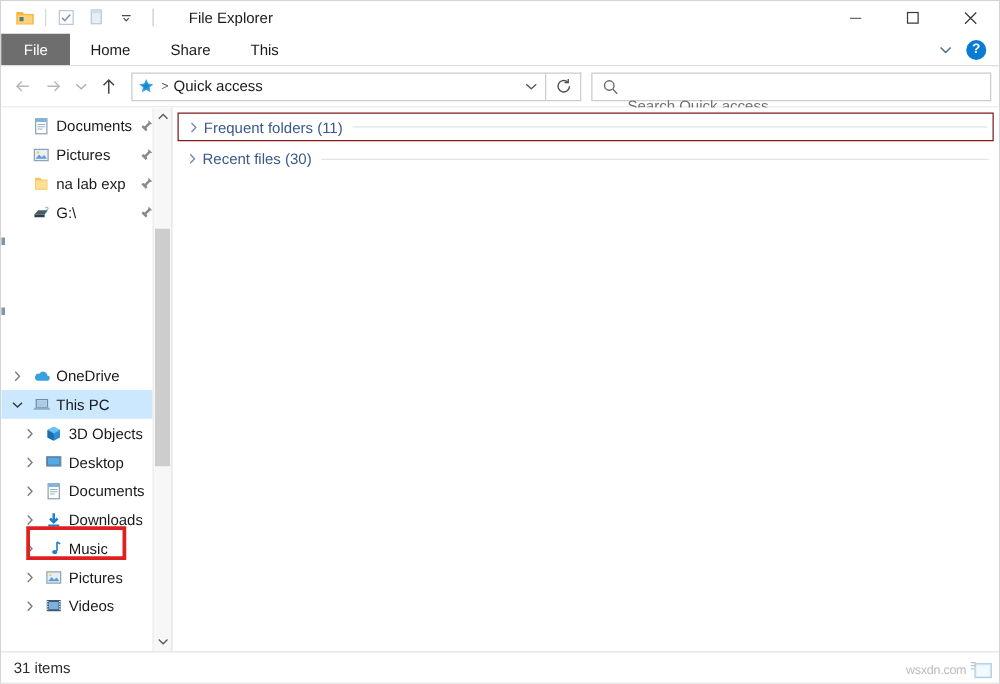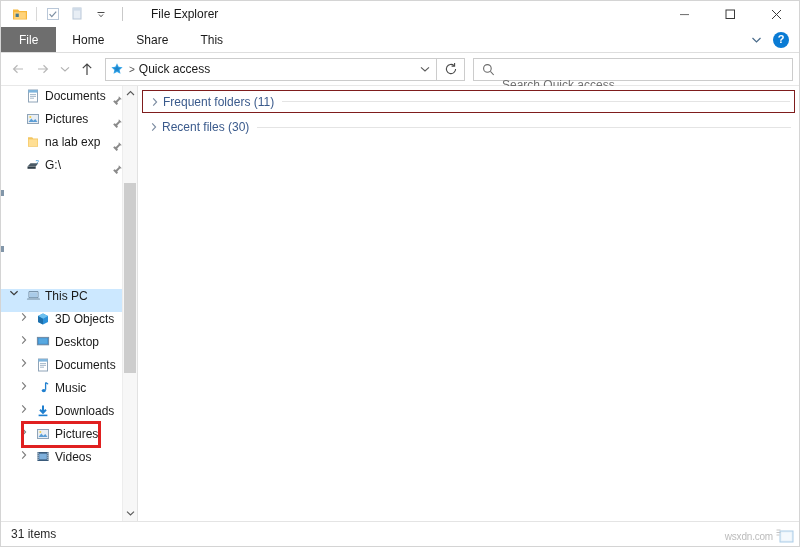--- a/index.html
+++ b/index.html
@@ -248,21 +248,21 @@
     overflow: hidden;
   }
   .tree {
     position: absolute;
     top: 0; left: 0; right: 0;
     padding-top: 3px;
   }
   .row {
     height: 23px;
     display: flex;
-    align-items: flex-start;
+    align-items: center;
     position: relative;
     white-space: nowrap;
   }
   .row .chev {
     width: 18px;
     flex: none;
     display: flex;
     align-items: center;
     justify-content: center;
   }
@@ -625,20 +625,33 @@
           <div class="label">G:\</div>
           <div class="pin">
             <svg width="11" height="11" viewBox="0 0 11 11">
                 <path d="M6.8 1.2L9.8 4.2 8 4.6 5.2 7.4 6 8.8 4.6 10 1.2 6.6l1.2-1.4 1.4.8L6.6 3.2z" fill="#8a8a8a"></path>
               </svg>
           </div>
         </div>
 
         <div style="height:108px"></div>
 
+        <div class="row indent-0">
+          <div class="chev">
+            <svg width="8" height="10" viewBox="0 0 8 10">
+                <path d="M2.2 1.4L5.6 5 2.2 8.6" fill="none" stroke="#7a7a7a" stroke-width="1.1"></path>
+              </svg>
+          </div>
+          <div class="icon">
+            <svg width="15" height="12" viewBox="0 0 15 12">
+              <path d="M4.2 9.6h7.4a2.1 2.1 0 0 0 .2-4.2A3.3 3.3 0 0 0 5.6 4 2.6 2.6 0 0 0 4.2 9.6z" fill="#3aa0e0"></path>
+            </svg>
+          </div>
+          <div class="label">OneDrive</div>
+        </div>
 
         <div class="row indent-0 selected">
           <div class="chev">
             <svg width="10" height="8" viewBox="0 0 10 8">
                 <path d="M1.4 2.2L5 5.6l3.6-3.4" fill="none" stroke="#3a3a3a" stroke-width="1.2"></path>
               </svg>
           </div>
           <div class="icon">
             <svg width="15" height="13" viewBox="0 0 15 13">
               <path d="M3 2.6h9v6H3z" fill="#ffffff" stroke="#6f8ba3"></path>
@@ -697,41 +710,41 @@
         </div>
 
         <div class="row indent-2">
           <div class="chev">
             <svg width="8" height="10" viewBox="0 0 8 10">
                 <path d="M2.2 1.4L5.6 5 2.2 8.6" fill="none" stroke="#7a7a7a" stroke-width="1.1"></path>
               </svg>
           </div>
           <div class="icon">
             <svg width="14" height="14" viewBox="0 0 14 14">
-              <path d="M9.6 1.6v7.2" stroke="#1f7fcf" stroke-width="1.3" fill="none"></path>
-              <path d="M9.6 1.6c1.2.5 2 .9 2.4 1.7" stroke="#1f7fcf" stroke-width="1.3" fill="none"></path>
-              <ellipse cx="7.8" cy="9.6" rx="2.1" ry="1.7" fill="#1f7fcf"></ellipse>
-            </svg>
-          </div>
-          <div class="label">Music</div>
+              <path d="M7 1.6v6.2M4 5.8l3 3 3-3" fill="none" stroke="#1f7fcf" stroke-width="2"></path>
+              <path d="M2.6 11.4h8.8" stroke="#1f7fcf" stroke-width="1.6"></path>
+            </svg>
+          </div>
+          <div class="label">Downloads</div>
         </div>
 
         <div class="row indent-2">
           <div class="chev">
             <svg width="8" height="10" viewBox="0 0 8 10">
                 <path d="M2.2 1.4L5.6 5 2.2 8.6" fill="none" stroke="#7a7a7a" stroke-width="1.1"></path>
               </svg>
           </div>
           <div class="icon">
             <svg width="14" height="14" viewBox="0 0 14 14">
-              <path d="M7 1.6v6.2M4 5.8l3 3 3-3" fill="none" stroke="#1f7fcf" stroke-width="2"></path>
-              <path d="M2.6 11.4h8.8" stroke="#1f7fcf" stroke-width="1.6"></path>
-            </svg>
-          </div>
-          <div class="label">Downloads</div>
+              <path d="M9.6 1.6v7.2" stroke="#1f7fcf" stroke-width="1.3" fill="none"></path>
+              <path d="M9.6 1.6c1.2.5 2 .9 2.4 1.7" stroke="#1f7fcf" stroke-width="1.3" fill="none"></path>
+              <ellipse cx="7.8" cy="9.6" rx="2.1" ry="1.7" fill="#1f7fcf"></ellipse>
+            </svg>
+          </div>
+          <div class="label">Music</div>
         </div>
 
         <div class="row indent-2">
           <div class="chev">
             <svg width="8" height="10" viewBox="0 0 8 10">
                 <path d="M2.2 1.4L5.6 5 2.2 8.6" fill="none" stroke="#7a7a7a" stroke-width="1.1"></path>
               </svg>
           </div>
           <div class="icon">
             <svg width="14" height="14" viewBox="0 0 14 14">

